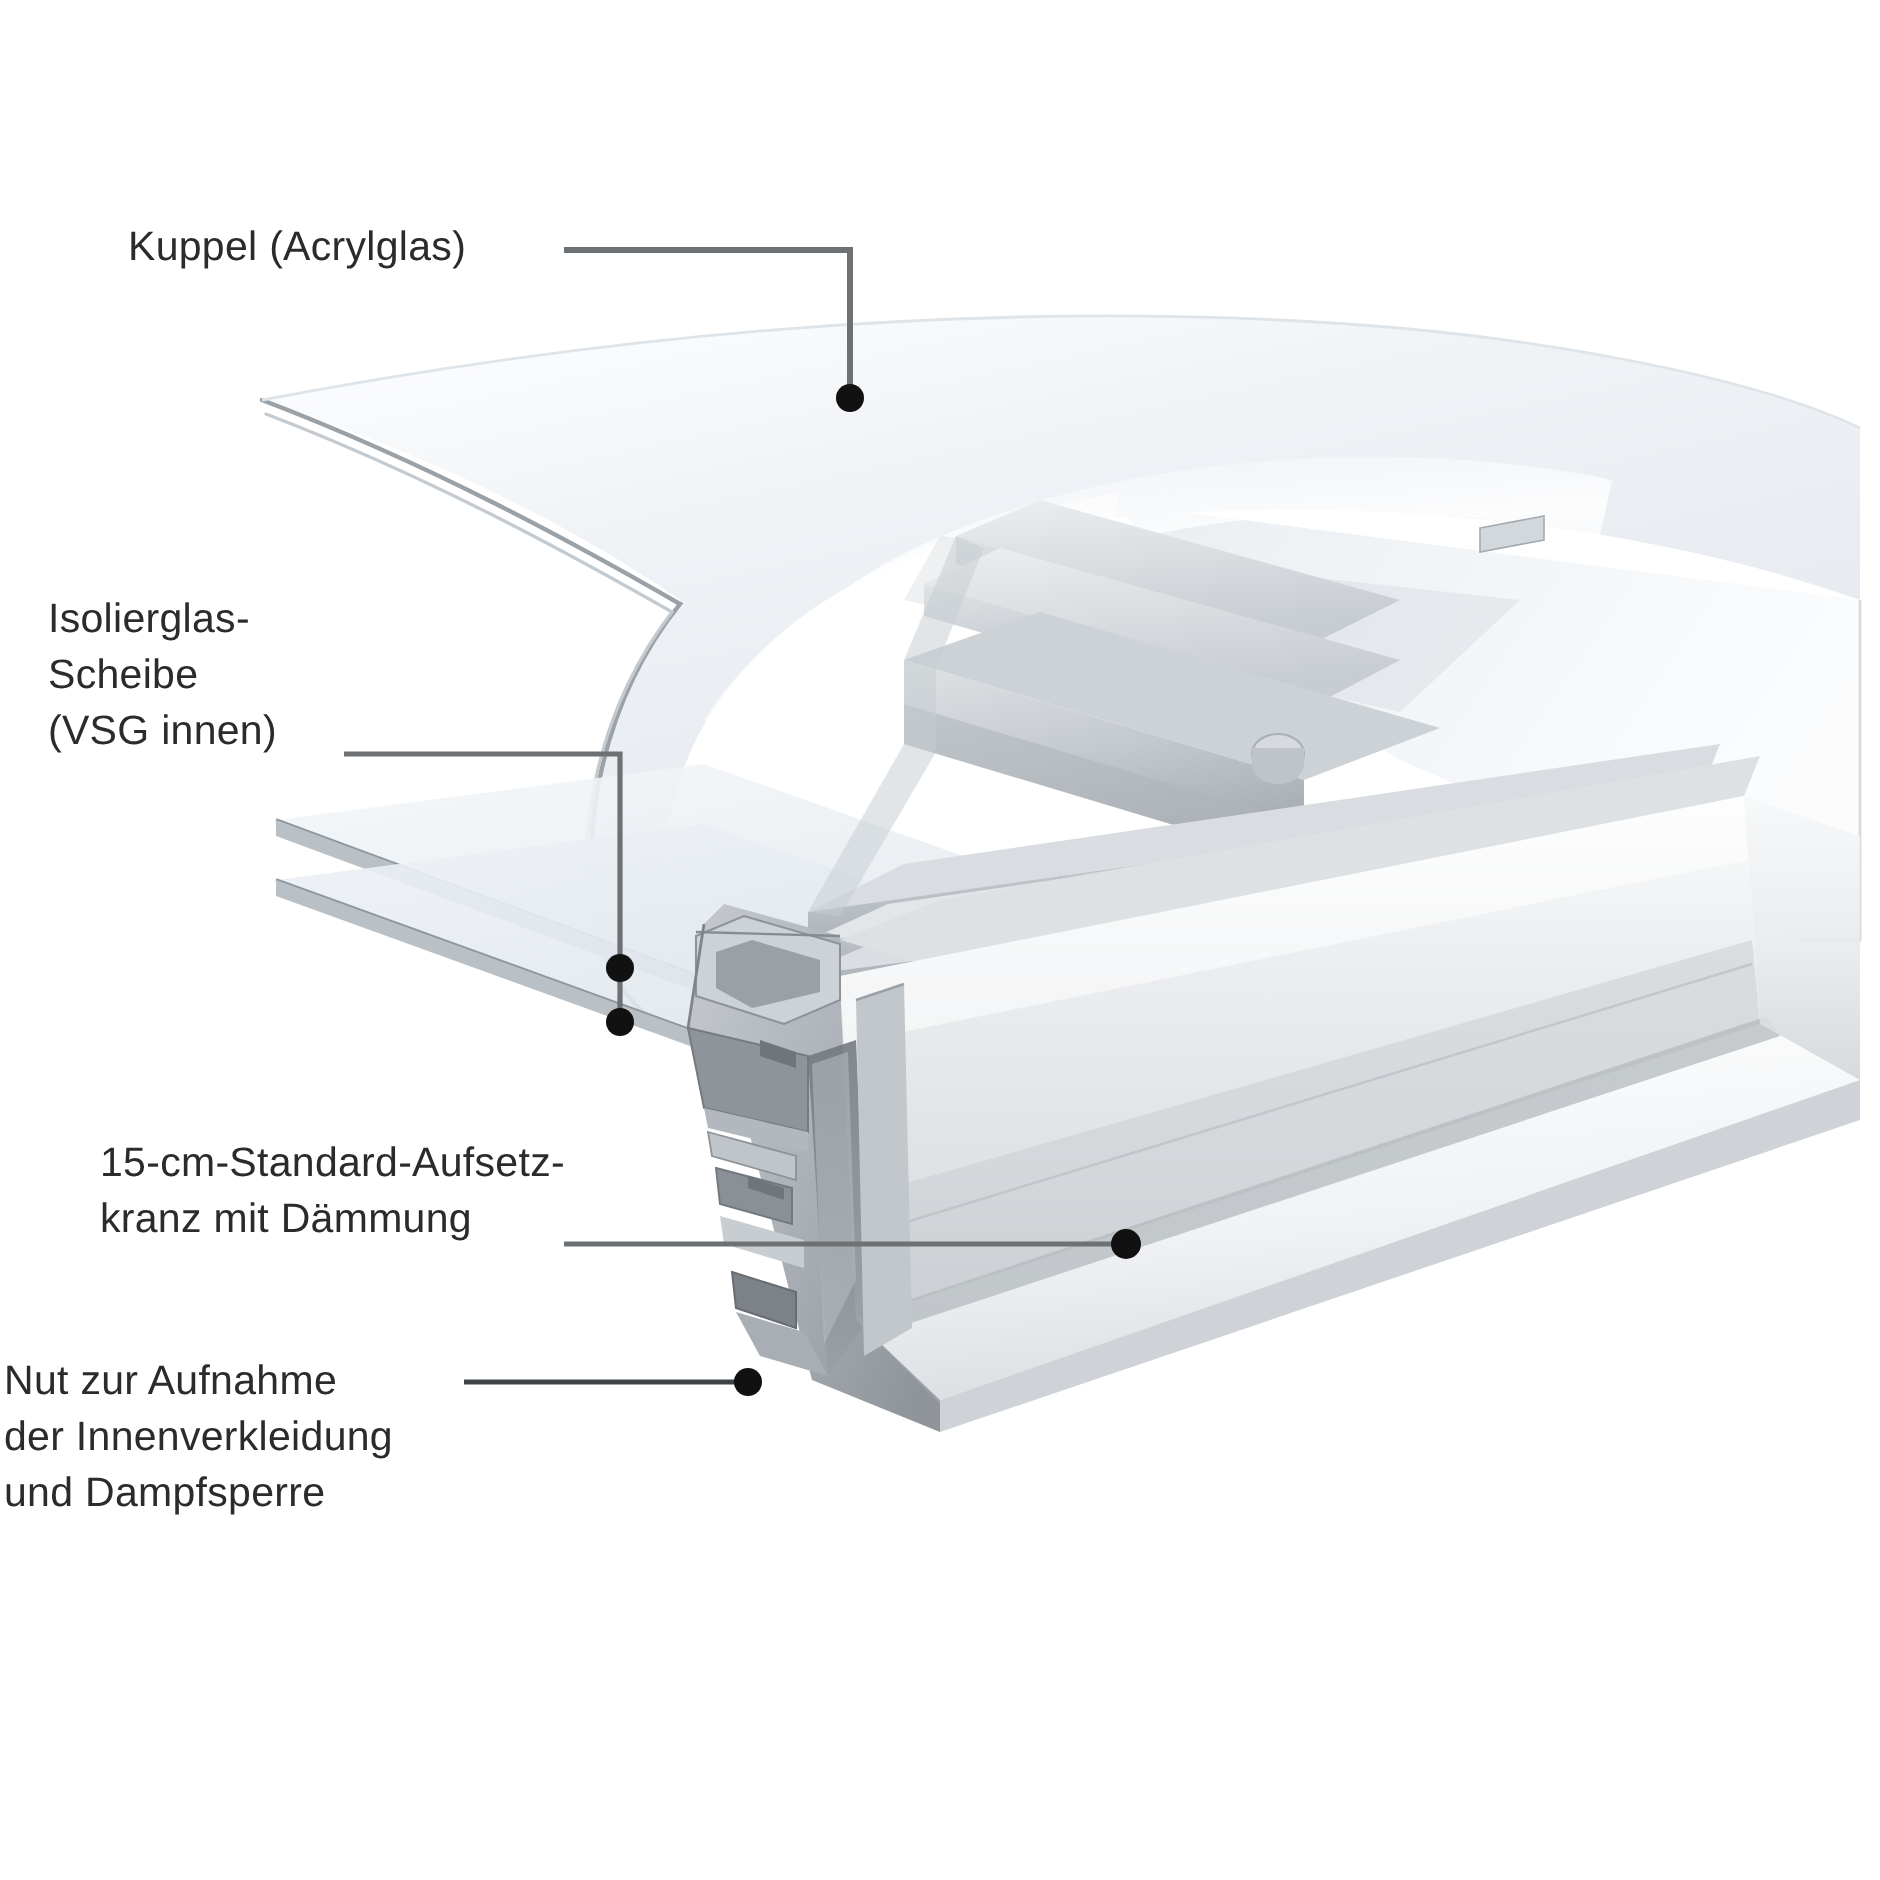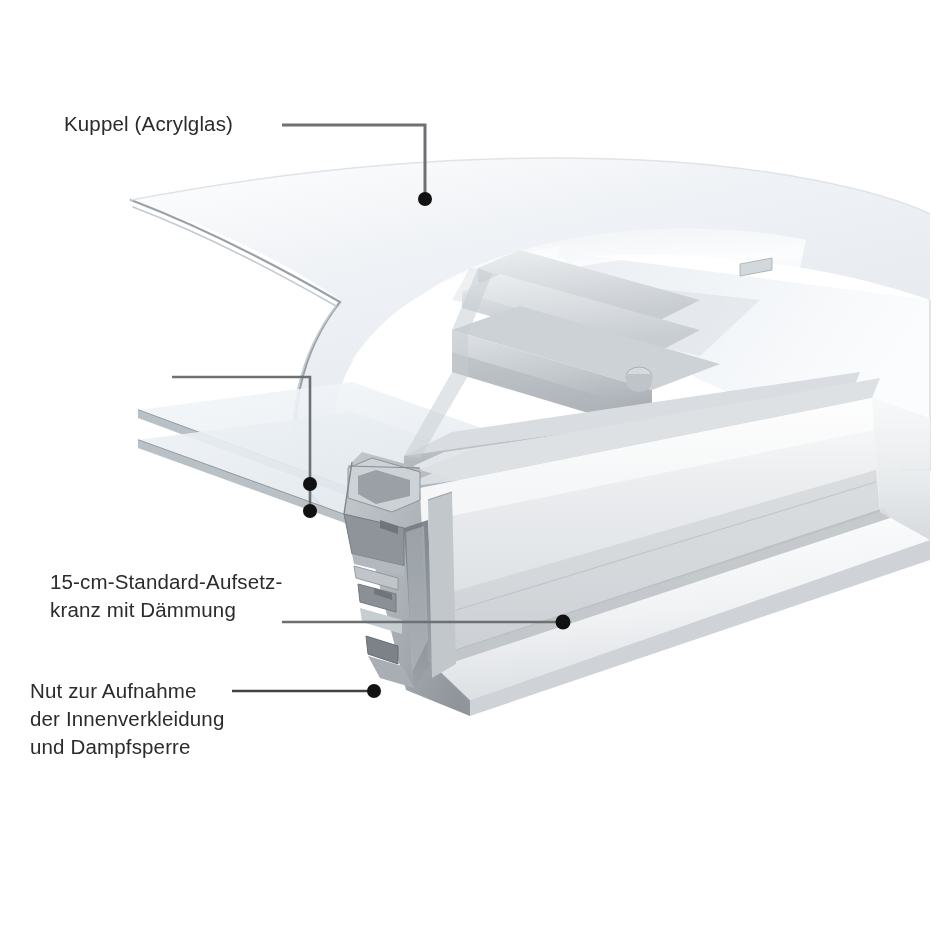--- a/index.html
+++ b/index.html
@@ -27,21 +27,21 @@
     color: #2b2b2b;
     font-size: 20.5px;
     line-height: 28px;
     letter-spacing: 0.15px;
     white-space: pre;
     font-family: "Liberation Sans", "DejaVu Sans", sans-serif;
   }
   #lbl-kuppel   { left: 64px;  top: 110px; }
   #lbl-isolier  { left: 24px;  top: 296px; }
   #lbl-kranz    { left: 18px;  top: 568px; margin-left: 32px; }
-  #lbl-nut      { left: 30px;  top: 677px; }
+  #lbl-nut      { left: 2px;  top: 677px; }
 </style>
 </head>
 <body>
 
 <div id="page">
 
   <svg id="illustration" viewBox="0 0 940 940">
     <defs>
       <linearGradient id="gDome" x1="0" y1="0" x2="0.55" y2="1">
         <stop offset="0%" stop-color="#ffffff" stop-opacity="0.96"></stop>
@@ -256,20 +256,23 @@
       <path d="M 282,622 L 558,622" fill="none" stroke="#6e7174" stroke-width="2.6"></path>
       <circle cx="563" cy="622" r="7.5" fill="#111111"></circle>
 
       <path d="M 232,691 L 370,691" fill="none" stroke="#3f4245" stroke-width="2.4"></path>
       <circle cx="374" cy="691" r="7" fill="#111111"></circle>
     </g>
   </svg>
 
   <div class="label" id="lbl-kuppel">Kuppel (Acrylglas)</div>
 
+  <div class="label" id="lbl-isolier">Isolierglas-
+Scheibe
+(VSG innen)</div>
 
   <div class="label" id="lbl-kranz">15-cm-Standard-Aufsetz-
 kranz mit Dämmung</div>
 
   <div class="label" id="lbl-nut">Nut zur Aufnahme
 der Innenverkleidung
 und Dampfsperre</div>
 
 </div>
 

